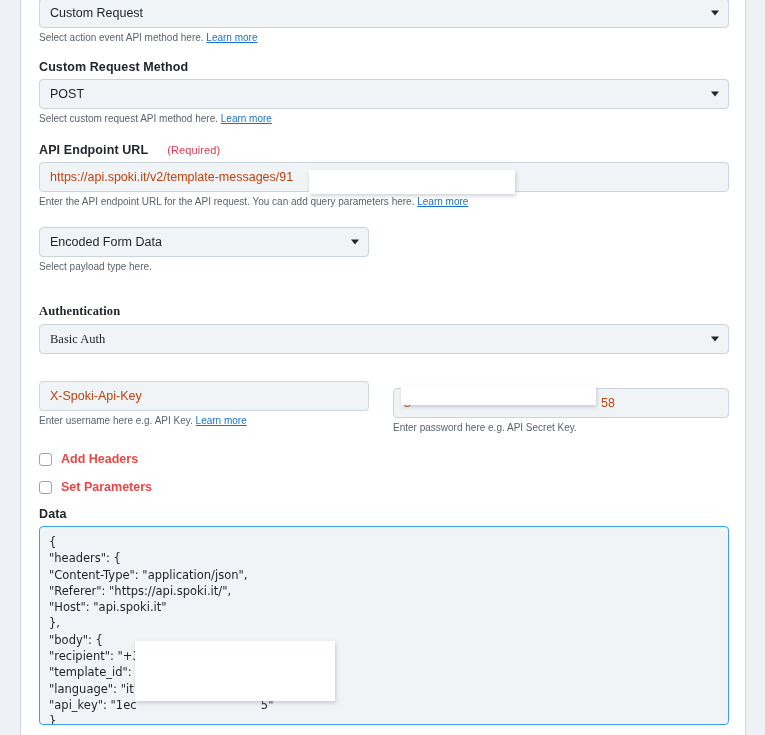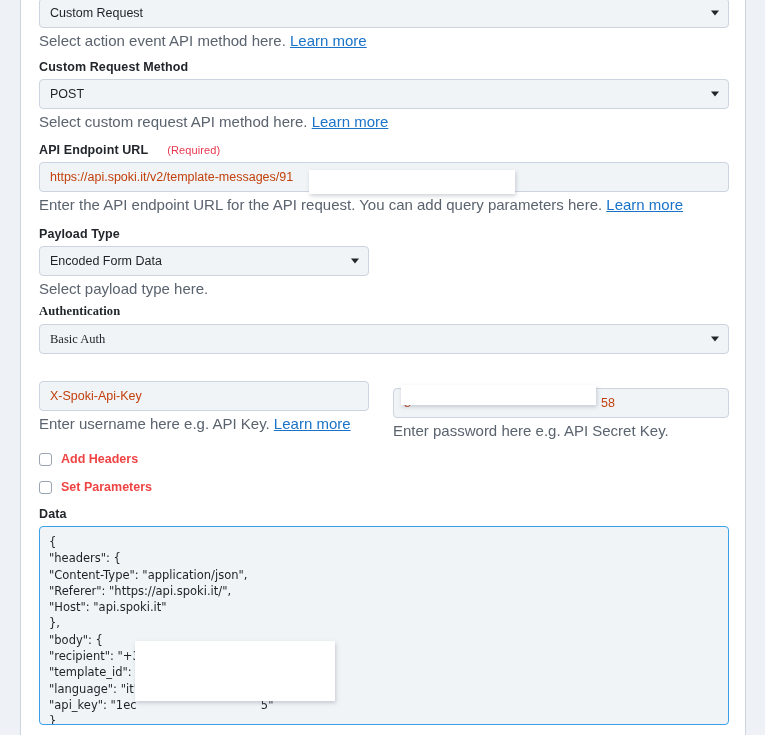--- a/index.html
+++ b/index.html
@@ -49,21 +49,21 @@
     margin: 0 0 5px 0;
     letter-spacing: 0.1px;
   }
   .field-label .required {
     color: #e8384f;
     font-weight: normal;
     font-size: 11px;
     margin-left: 19px;
   }
   .help {
-    font-size: 15px;
+    font-size: 10px;
     color: #5a636e;
     margin: 4px 0 0 0;
     line-height: 1.25;
   }
   .help a, .link {
     color: #1a73c8;
     text-decoration: underline;
     cursor: pointer;
   }
   
@@ -190,21 +190,20 @@
           <span style="display:inline-block;width:196px;"></span>
           <span>ta/</span>
       </div>
       <p class="help">
         <span>Enter the API endpoint URL for the API request. You can add query parameters here.</span>
         <a class="link">Learn more</a>
       </p>
     </div>
 
     <div class="abs" style="left:18px; top:227px; width:330px;">
-      <div class="field-label">Payload Type</div>
       <div class="select">
         <span>Encoded Form Data</span>
         <span class="arrow"></span>
       </div>
       <p class="help">
         <span>Select payload type here.</span>
       </p>
     </div>
 
     <div class="abs" style="left:18px; top:304px; width:690px;font-family:Liberation Serif, serif;">

